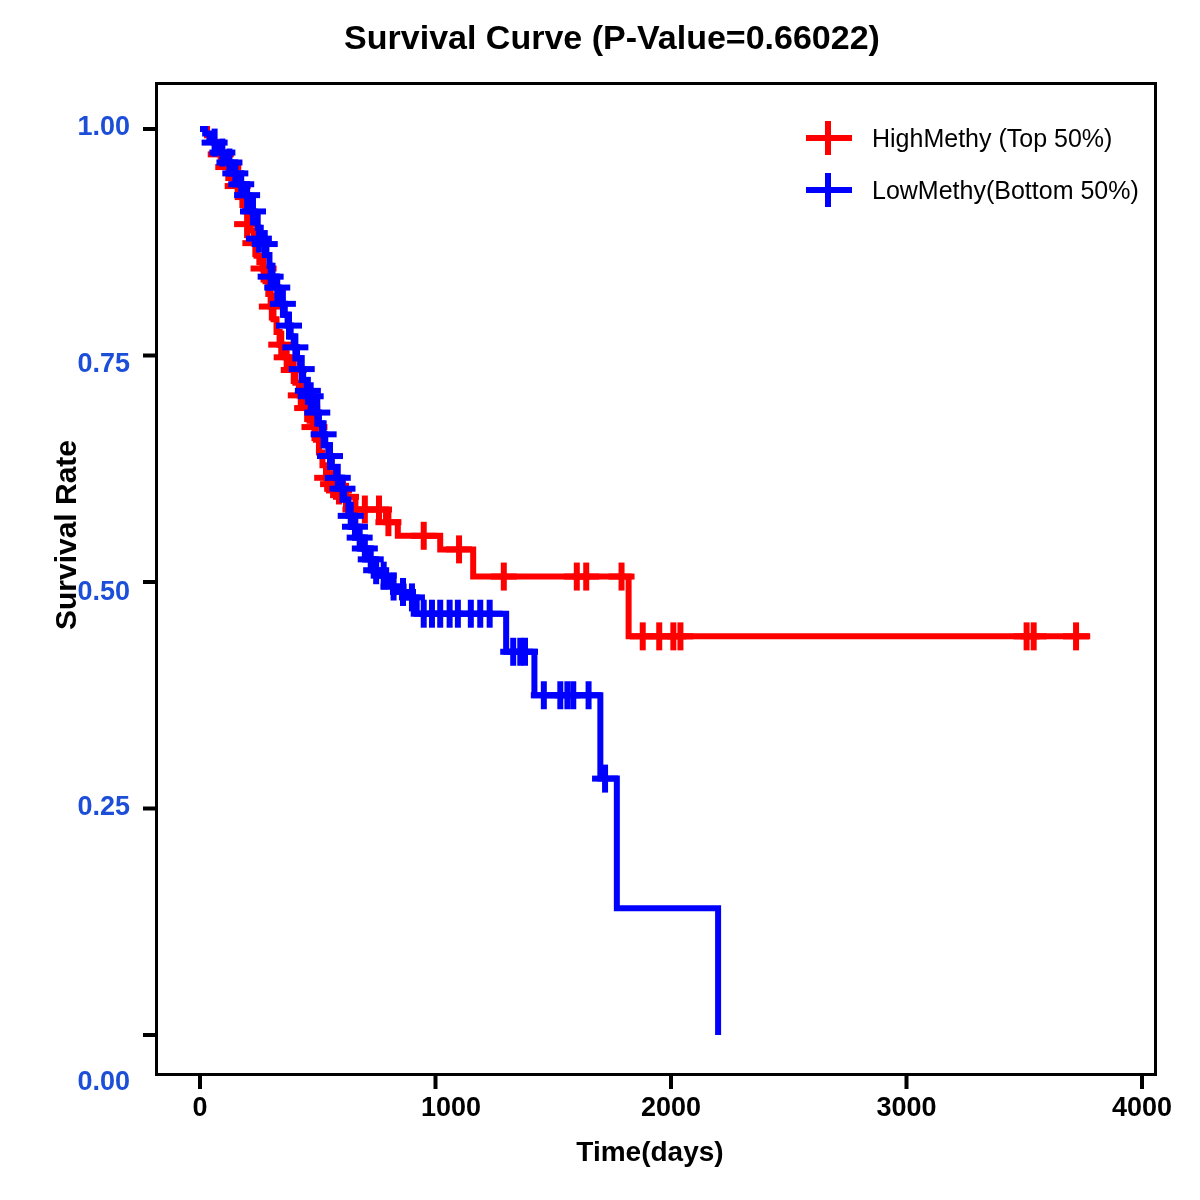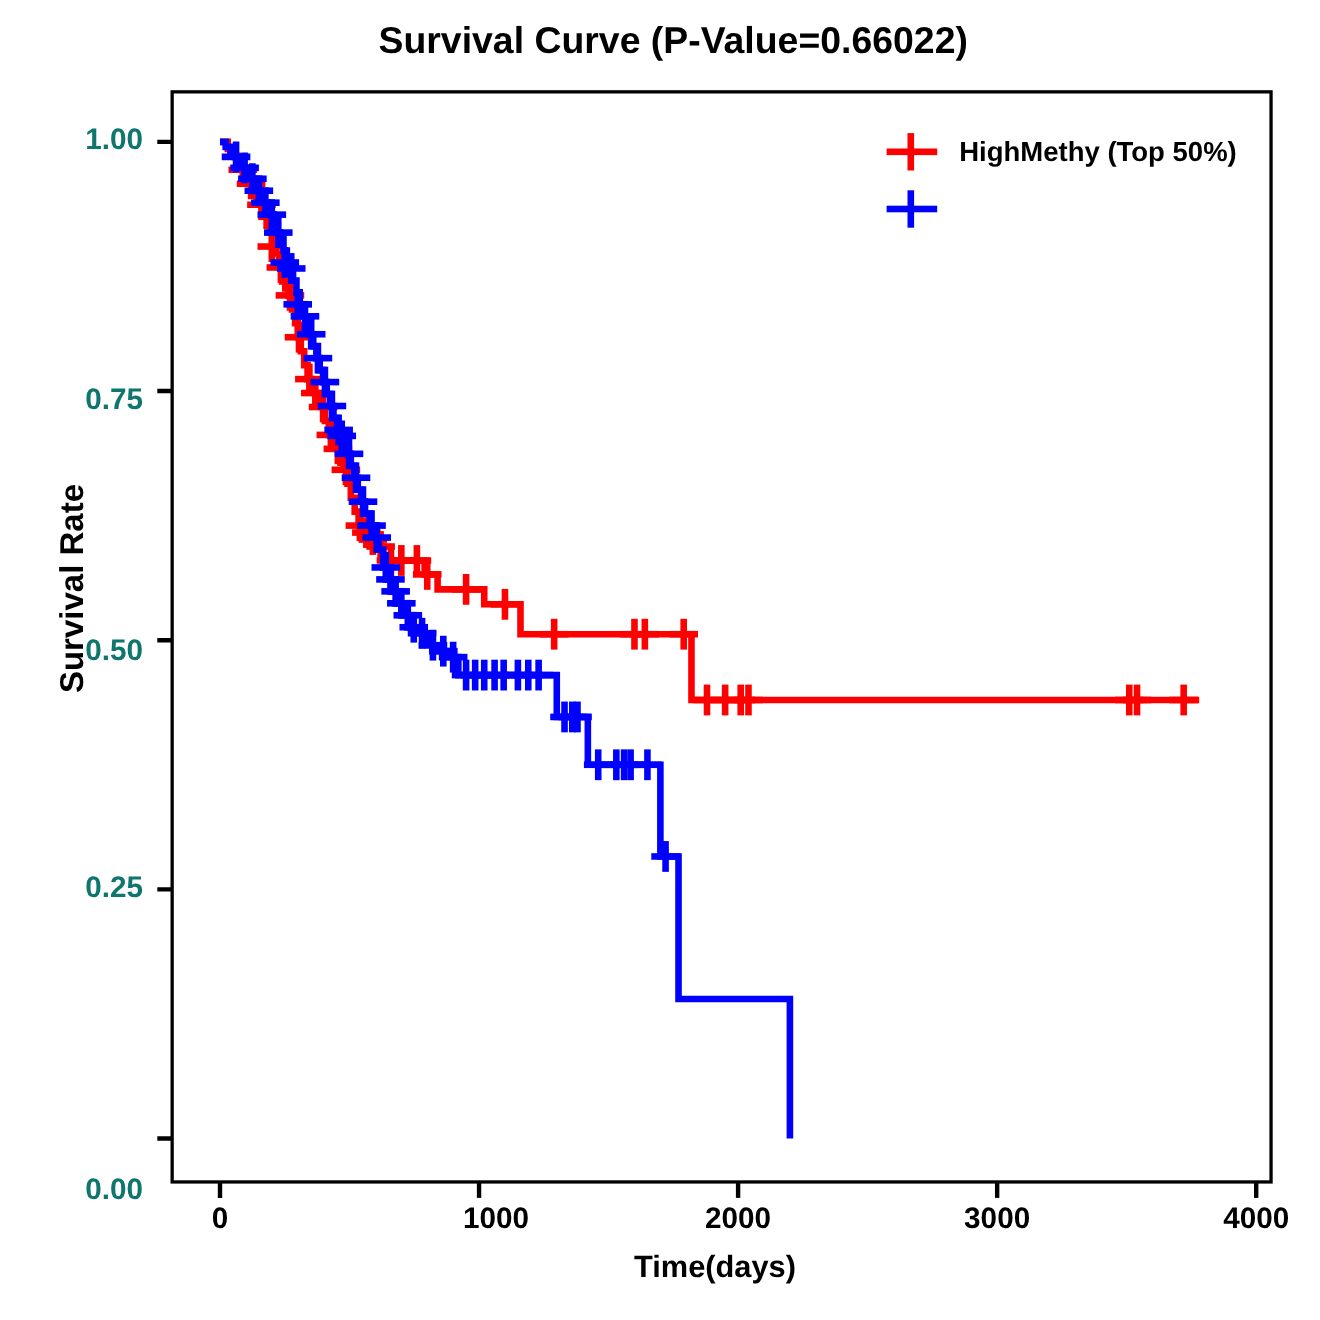--- a/index.html
+++ b/index.html
@@ -65,21 +65,21 @@
     top: 0;
     width: 1200px;
     height: 1200px;
     overflow: visible;
   }
   .tick-label-y {
     position: absolute;
     text-align: right;
     font-size: 27px;
     font-weight: bold;
-    color: #0f766e;
+    color: #1d4ed8;
     width: 110px;
   }
   .tick-label-x {
     position: absolute;
     text-align: center;
     font-size: 27px;
     font-weight: bold;
     color: #000000;
     width: 140px;
   }
@@ -109,21 +109,21 @@
   }
   .legend-mark .v {
     position: absolute;
     left: 23px;
     top: 3px;
     width: 6px;
     height: 34px;
   }
   .legend-text {
     font-size: 25px;
-    font-weight: bold;
+    font-weight: normal;
     color: #000000;
     margin-left: 14px;
     white-space: nowrap;
   }
 </style>
 </head>
 <body>
 
 <div id="page">
 
@@ -345,16 +345,17 @@
           <span class="h" style="background: rgb(255, 0, 0);"></span>
           <span class="v" style="background: rgb(255, 0, 0);"></span>
         </span>
         <span class="legend-text">HighMethy (Top 50%)</span>
       </div>
       <div class="legend-row">
         <span class="legend-mark">
           <span class="h" style="background: rgb(0, 0, 255);"></span>
           <span class="v" style="background: rgb(0, 0, 255);"></span>
         </span>
+        <span class="legend-text">LowMethy(Bottom 50%)</span>
       </div>
     </div>
 
 </div>
 
 </body></html>

